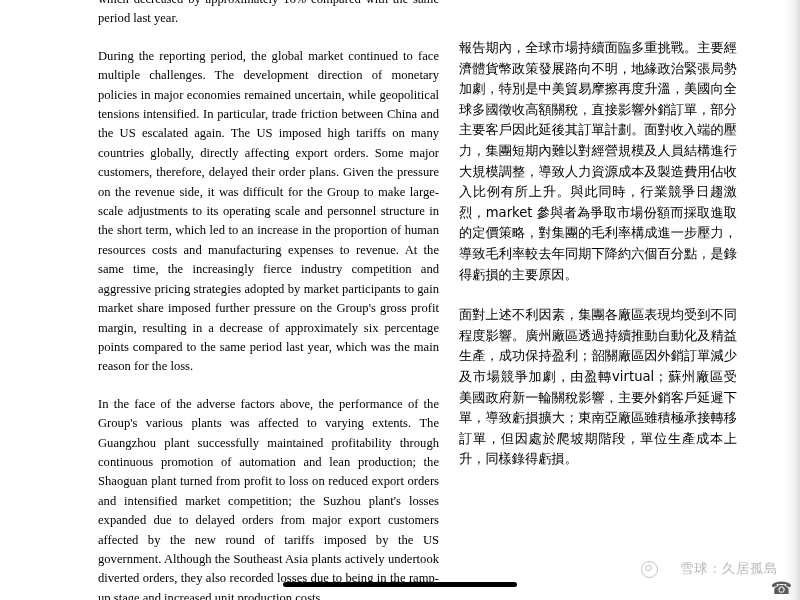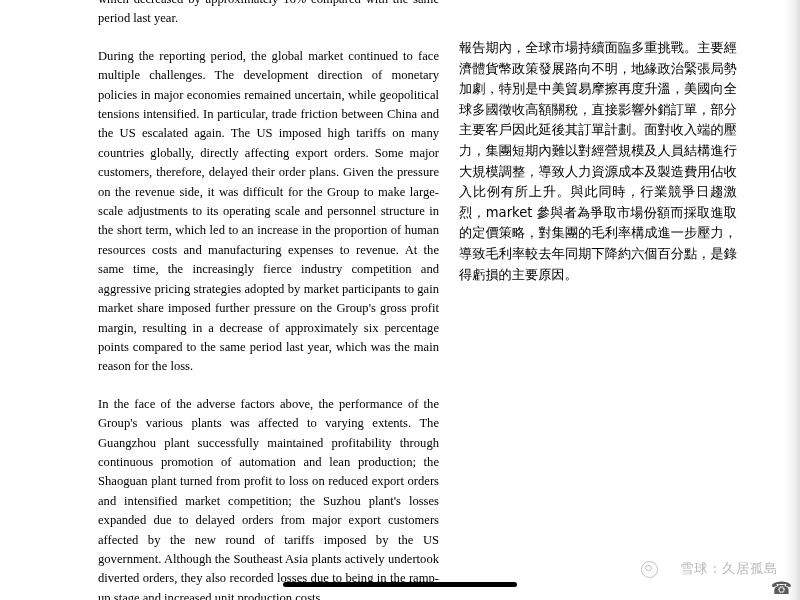--- a/index.html
+++ b/index.html
@@ -133,20 +133,21 @@
   <div class="columns">
 
     <div class="col-en">
       <p class="p-frag">which decreased by approximately 16% compared with the same period last year.</p>
       <p>During the reporting period, the global market continued to face multiple challenges. The development direction of monetary policies in major economies remained uncertain, while geopolitical tensions intensified. In particular, trade friction between China and the US escalated again. The US imposed high tariffs on many countries globally, directly affecting export orders. Some major customers, therefore, delayed their order plans. Given the pressure on the revenue side, it was difficult for the Group to make large-scale adjustments to its operating scale and personnel structure in the short term, which led to an increase in the proportion of human resources costs and manufacturing expenses to revenue. At the same time, the increasingly fierce industry competition and aggressive pricing strategies adopted by market participants to gain market share imposed further pressure on the Group's gross profit margin, resulting in a decrease of approximately six percentage points compared to the same period last year, which was the main reason for the loss.</p>
       <p>In the face of the adverse factors above, the performance of the Group's various plants was affected to varying extents. The Guangzhou plant successfully maintained profitability through continuous promotion of automation and lean production; the Shaoguan plant turned from profit to loss on reduced export orders and intensified market competition; the Suzhou plant's losses expanded due to delayed orders from major export customers affected by the new round of tariffs imposed by the US government. Although the Southeast Asia plants actively undertook diverted orders, they also recorded losses due to being in the ramp-up stage and increased unit production costs.</p>
     </div>
 
     <div class="col-zh">
       <p>報告期內，全球市場持續面臨多重挑戰。主要經濟體貨幣政策發展路向不明，地緣政治緊張局勢加劇，特別是中美貿易摩擦再度升溫，美國向全球多國徵收高額關稅，直接影響外銷訂單，部分主要客戶因此延後其訂單計劃。面對收入端的壓力，集團短期內難以對經營規模及人員結構進行大規模調整，導致人力資源成本及製造費用佔收入比例有所上升。與此同時，行業競爭日趨激烈，market 參與者為爭取市場份額而採取進取的定價策略，對集團的毛利率構成進一步壓力，導致毛利率較去年同期下降約六個百分點，是錄得虧損的主要原因。</p>
+      <p>面對上述不利因素，集團各廠區表現均受到不同程度影響。廣州廠區透過持續推動自動化及精益生產，成功保持盈利；韶關廠區因外銷訂單減少及市場競爭加劇，由盈轉virtual；蘇州廠區受美國政府新一輪關稅影響，主要外銷客戶延遲下單，導致虧損擴大；東南亞廠區雖積極承接轉移訂單，但因處於爬坡期階段，單位生產成本上升，同樣錄得虧損。</p>
     </div>
 
   </div>
 
   <div class="page-edge"></div>
 
   <div class="home-indicator"></div>
 
   <div class="watermark">
     <span class="wm-logo"></span>

